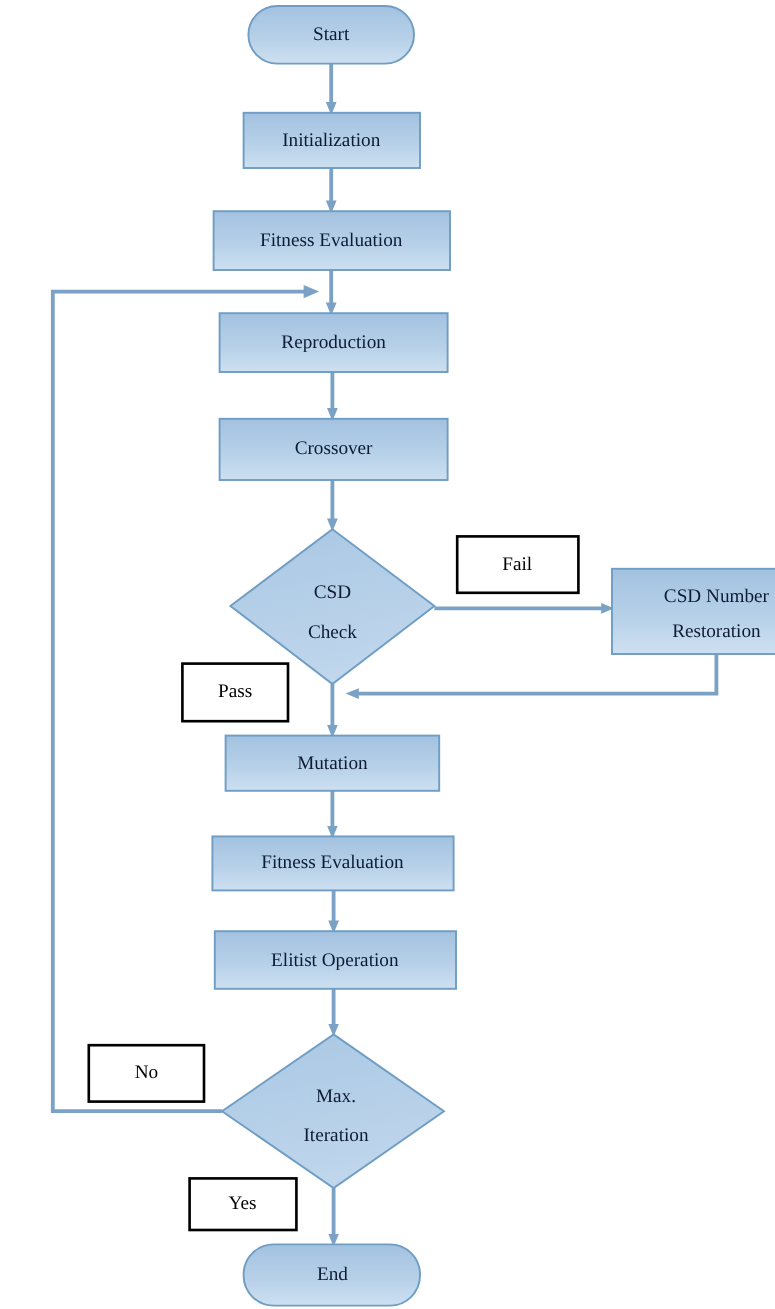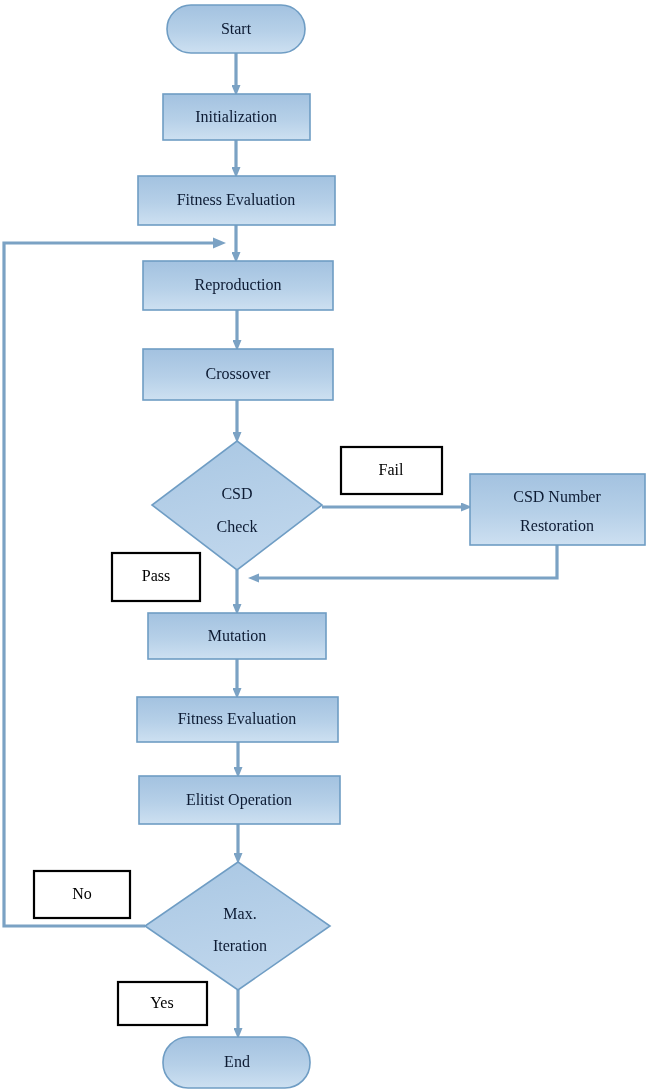--- a/index.html
+++ b/index.html
@@ -1,18 +1,18 @@
 <!DOCTYPE html>
 <html><head>
 <meta charset="utf-8">
 <style>
   html,body{margin:0;padding:0;background:#ffffff;}
   body{width:646px;height:1091px;overflow:hidden;
        font-family:"Liberation Serif","DejaVu Serif",serif;}
-  #chart{position:relative;width:542px;height:1091px;}
+  #chart{position:relative;width:542px;height:1091px;margin-left:40px;}
   svg{display:block;}
   .nodeText{font-family:"Liberation Serif","DejaVu Serif",serif;
             font-size:16px;fill:#0d1b33;text-anchor:middle;
             dominant-baseline:middle;}
   .labelText{font-family:"Liberation Serif","DejaVu Serif",serif;
              font-size:16px;fill:#000000;text-anchor:middle;
              dominant-baseline:middle;}
 </style>
 </head>
 <body>

